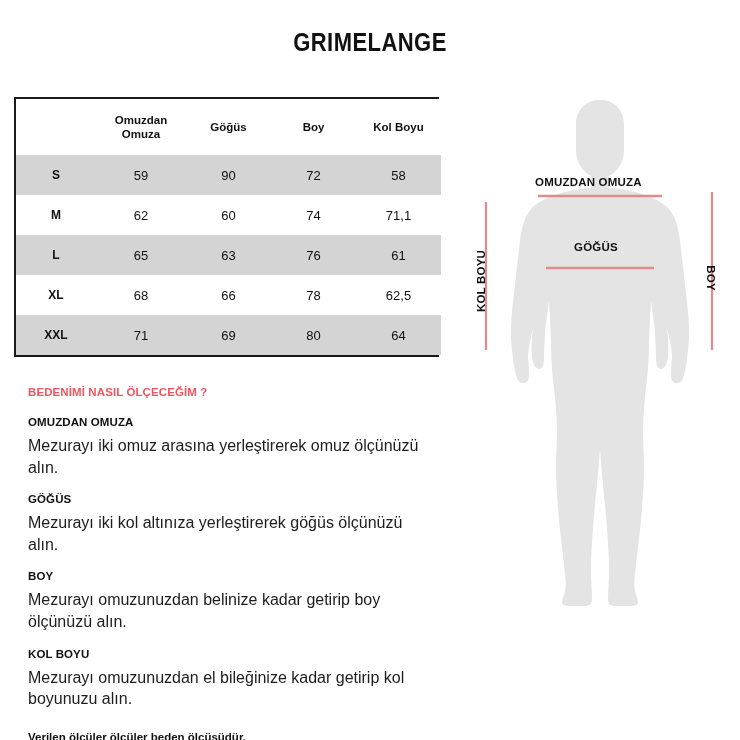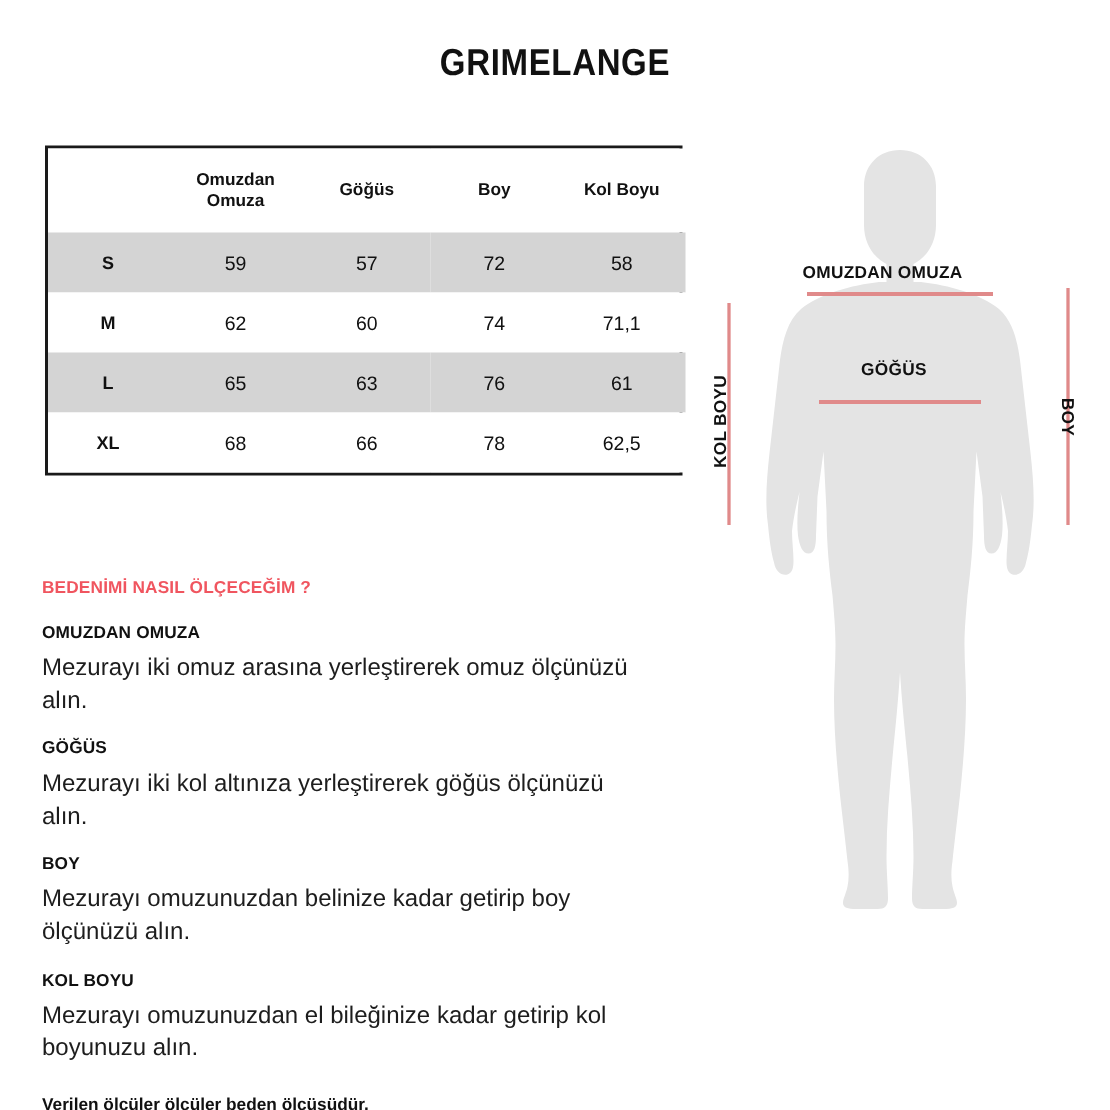--- a/index.html
+++ b/index.html
@@ -27,21 +27,21 @@
     font-weight: bold;
     letter-spacing: 0.5px;
     color: #111111;
     transform: scaleX(0.88);
     transform-origin: center top;
   }
 
   
   .size-table-wrap {
     position: absolute;
-    left: 30px;
+    left: 14px;
     top: 97px;
     width: 425px;
     border: 2px solid #1a1a1a;
     box-sizing: border-box;
   }
   table.size-table {
     border-collapse: collapse;
     width: 100%;
     table-layout: fixed;
   }
@@ -179,21 +179,21 @@
         </th>
         <th>Göğüs</th>
         <th>Boy</th>
         <th>Kol Boyu</th>
       </tr>
     </thead>
     <tbody>
       <tr class="odd">
         <td class="size-cell">S</td>
         <td>59</td>
-        <td>57</td>
+        <td>90</td>
         <td>72</td>
         <td>58</td>
       </tr>
       <tr class="even">
         <td class="size-cell">M</td>
         <td>62</td>
         <td>60</td>
         <td>74</td>
         <td>71,1</td>
       </tr>
@@ -203,20 +203,27 @@
         <td>63</td>
         <td>76</td>
         <td>61</td>
       </tr>
       <tr class="even">
         <td class="size-cell">XL</td>
         <td>68</td>
         <td>66</td>
         <td>78</td>
         <td>62,5</td>
+      </tr>
+      <tr class="odd">
+        <td class="size-cell">XXL</td>
+        <td>71</td>
+        <td>69</td>
+        <td>80</td>
+        <td>64</td>
       </tr>
     </tbody>
   </table>
 </div>
 
 <div class="guide">
   <div class="guide-title">BEDENİMİ NASIL ÖLÇECEĞİM ?</div>
 
   <div class="guide-block">
     <div class="guide-term">OMUZDAN OMUZA</div>

